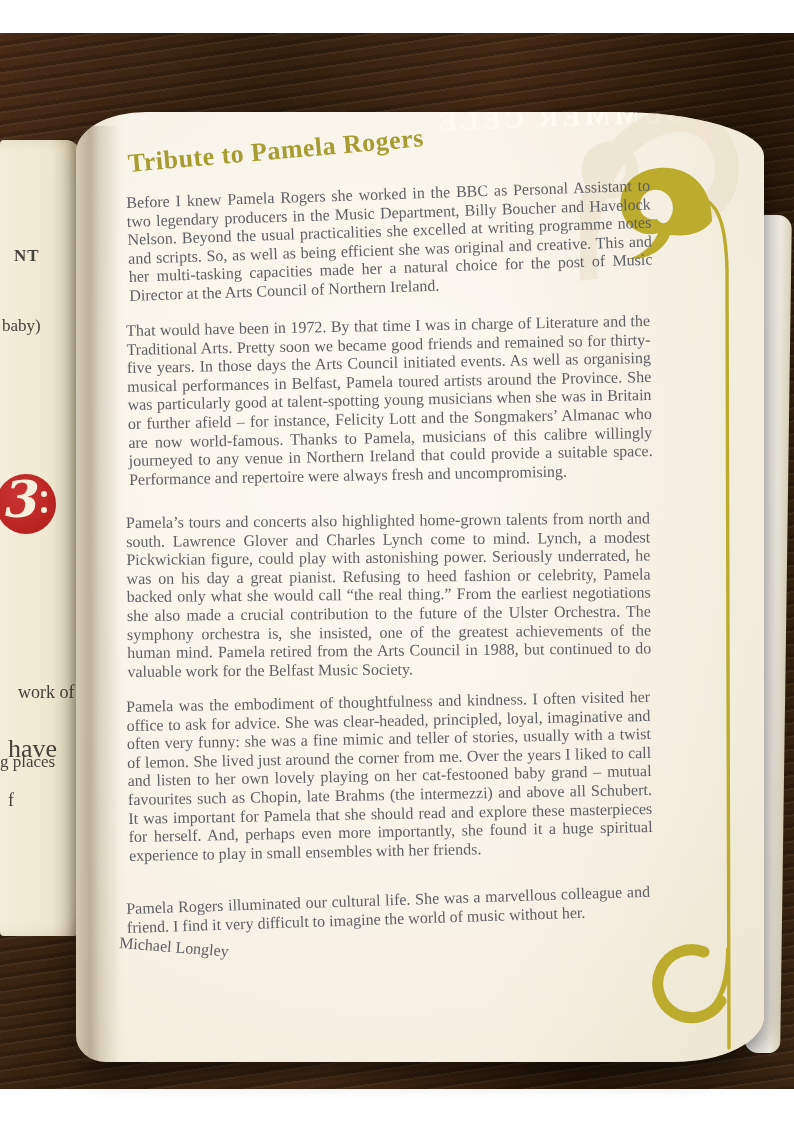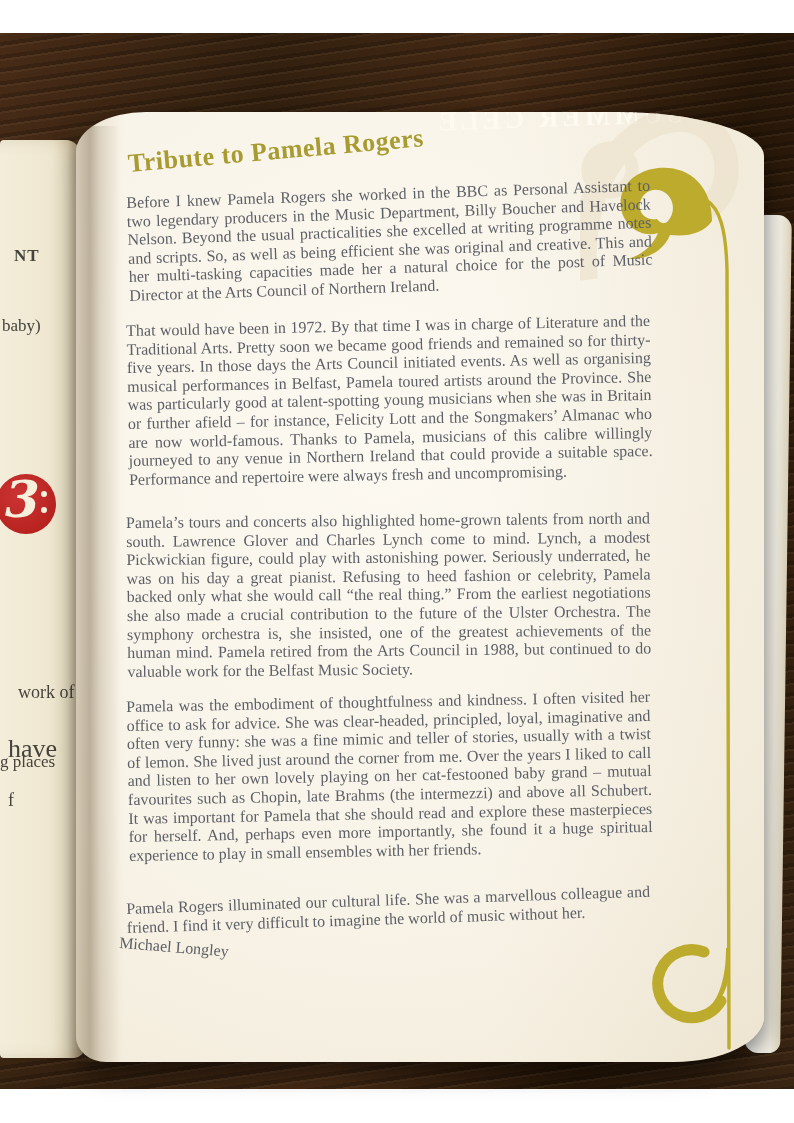--- a/index.html
+++ b/index.html
@@ -24,21 +24,21 @@
   .pages-edge{
     position:absolute;left:750px;top:215px;width:36px;height:838px;
     background:linear-gradient(90deg,#ffffff 0%,#f6f2e6 70%,#d9d0b8 100%);
     border-radius:10px 14px 12px 14px;
     transform:rotate(0.8deg);
     z-index:1;
   }
 
   
   .left-page{
-    position:absolute;left:0;top:140px;width:94px;height:918px;
+    position:absolute;left:0;top:140px;width:94px;height:796px;
     background:linear-gradient(90deg,#f3edda 0%,#efe7d0 55%,#e3d7b8 90%,#cfc09a 100%);
     border-radius:4px 28px 20px 4px / 4px 64px 46px 4px;
     box-shadow:inset -14px 0 20px -10px rgba(115,88,42,0.5);
     overflow:hidden;z-index:2;
   }
   .fragment{position:absolute;color:#45433c;white-space:nowrap;}
   .frag-nt{left:14px;top:106px;font-size:17px;font-weight:bold;letter-spacing:1px;}
   .frag-surer{left:2px;top:176px;font-size:17px;}
   .frag-workof{left:18px;top:542px;font-size:18px;}
   .frag-have{left:8px;top:594px;font-size:26px;}

